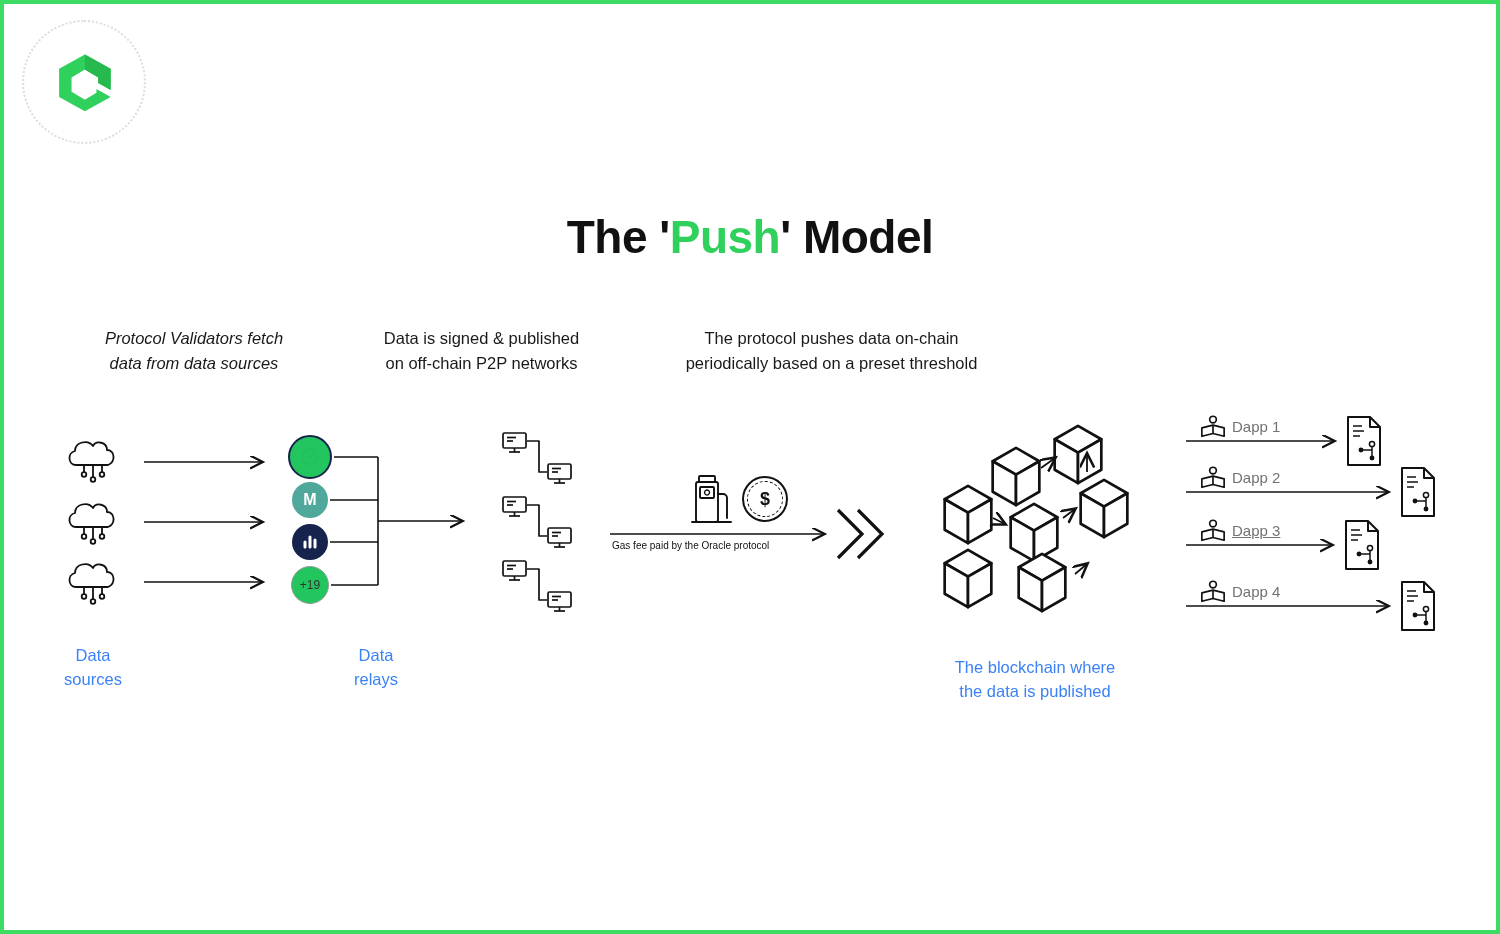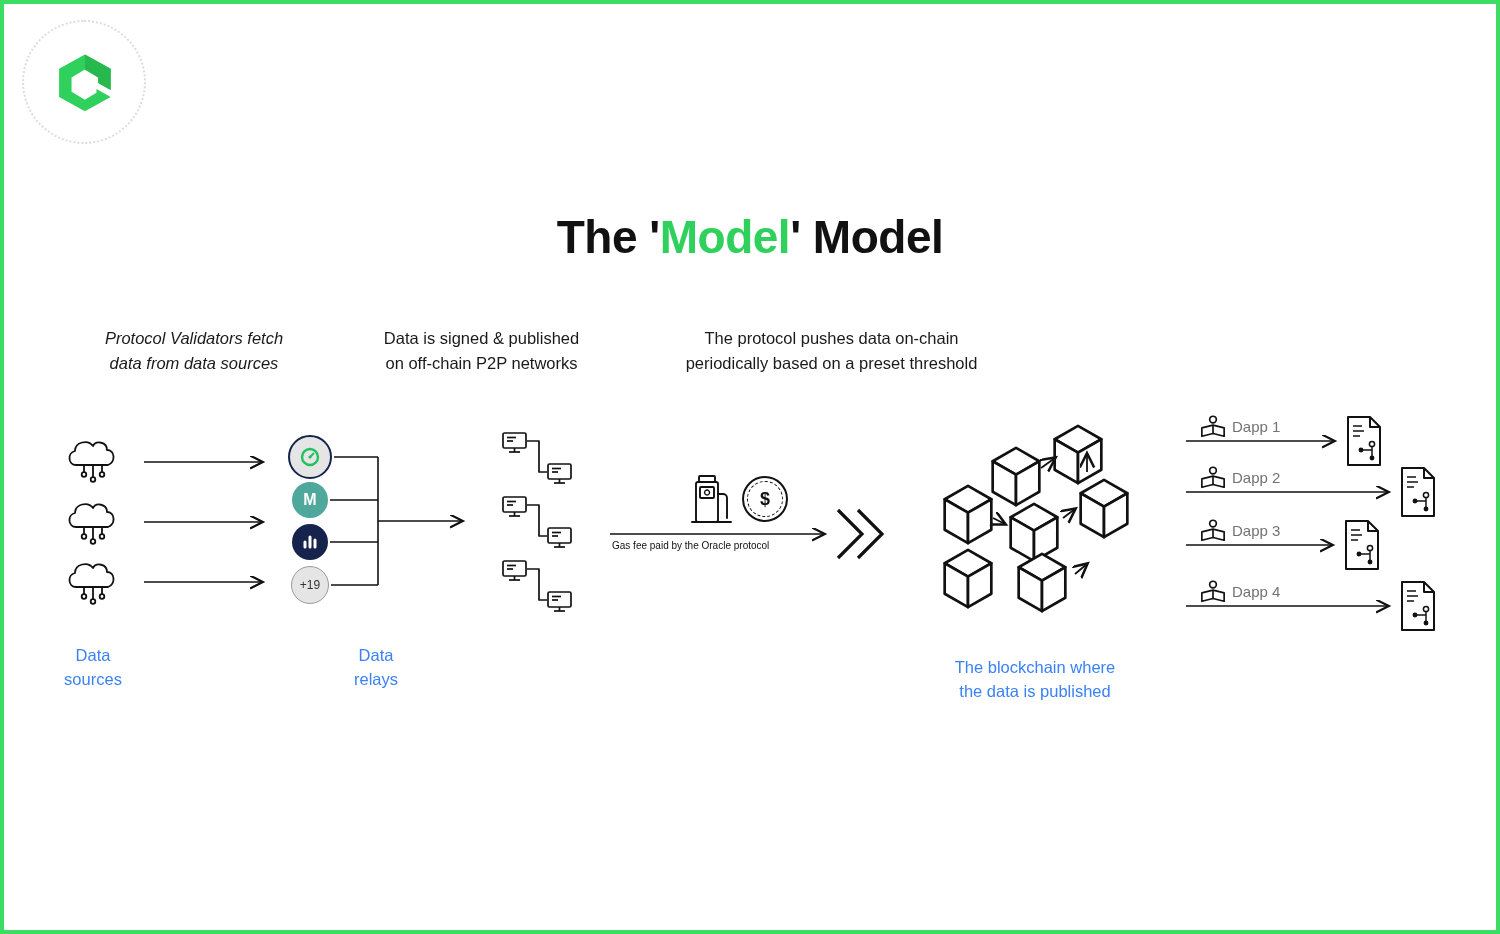--- a/index.html
+++ b/index.html
@@ -21,21 +21,21 @@
   .big-label{font-size:16.5px;line-height:1.45;text-align:center;white-space:pre-line;color:#3b82f6;}
   .h1{left:55px;top:322px;width:270px;font-style:italic;}
   .h2{left:340px;top:322px;width:275px;}
   .h3{left:645px;top:322px;width:365px;}
   .h4{left:1055px;top:322px;width:370px;}
   .lbl-sources{left:19px;top:640px;width:140px;}
   .lbl-relays{left:302px;top:640px;width:140px;}
   .lbl-chain{left:901px;top:640px;width:260px;margin-top:12px;}
   .gas-label{left:608px;top:536px;width:240px;text-align:left;font-size:10px;color:#111;}
   
-  .relay{border-radius:50%;display:flex;align-items:center;justify-content:center;background:#e5e5e5;box-sizing:border-box;}
+  .relay{border-radius:50%;display:flex;align-items:center;justify-content:center;background:#22c55e;box-sizing:border-box;}
   .relay1{left:284px;top:431px;width:44px;height:44px;border:2.5px solid #16234d;}
   .relay2{left:288px;top:478px;width:36px;height:36px;background:#4fa89b;color:#fff;
     font-weight:700;font-size:16px;border:none;}
   .relay3{left:288px;top:520px;width:36px;height:36px;background:#16234d;border:none;}
   .relay4{left:287px;top:562px;width:38px;height:38px;border:1.5px solid #9a9a9a;
     font-size:12px;color:#333;}
   
   .coin{left:738px;top:472px;width:46px;height:46px;border:2px solid #111;border-radius:50%;
     box-sizing:border-box;background:#fff;}
   .coin-inner{position:absolute;inset:3px;border:1.5px dashed #111;border-radius:50%;
@@ -50,21 +50,21 @@
 <div class="canvas">
 
   <div class="abs logo-ring">
     <svg width="64" height="64" viewBox="0 0 72 72">
       <path d="M37,5 L66,21 V45 L52,37 V31 L37,22 L22,31 V47 L37,56 L50,48 V44 L66,53 L37,69 L8,53 V21 Z" fill="#2fd15c" stroke="none"></path>
       <path d="M37,22 L52,31 V37 L66,45 V21 L37,5 Z" fill="#27b84e"></path>
     </svg>
   </div>
 
   <div class="abs title">
-    <span>The '</span><span class="hl">Model</span><span>' Model</span>
+    <span>The '</span><span class="hl">Push</span><span>' Model</span>
   </div>
 
   <div class="abs heading h1">Protocol Validators fetch
 data from data sources</div>
   <div class="abs heading h2">Data is signed &amp; published
 on off-chain P2P networks</div>
   <div class="abs heading h3">The protocol pushes data on-chain
 periodically based on a preset threshold</div>
 
   <svg class="abs" style="left:0;top:0;pointer-events:none;" width="1500" height="934">
@@ -284,21 +284,21 @@
   </svg>
   <div class="abs dapp-label" style="left:1228px;top:465px;">Dapp 2</div>
 
   <svg class="abs" style="left:1194px;top:514px;" width="30" height="26" viewBox="0 0 30 28">
     <g stroke="#111" stroke-width="1.8" fill="#fff" stroke-linejoin="round">
       <circle cx="15" cy="6" r="3.6" fill="none"></circle>
       <path d="M3,24 V15 L15,12 L27,15 V24 L15,21 Z"></path>
       <line x1="15" y1="12" x2="15" y2="21"></line>
     </g>
   </svg>
-  <div class="abs dapp-label" style="left:1228px;top:518px;">Dapp 3</div>
+  <div class="abs dapp-label" style="left:1228px;top:518px;text-decoration:underline;">Dapp 3</div>
 
   <svg class="abs" style="left:1194px;top:575px;" width="30" height="26" viewBox="0 0 30 28">
     <g stroke="#111" stroke-width="1.8" fill="#fff" stroke-linejoin="round">
       <circle cx="15" cy="6" r="3.6" fill="none"></circle>
       <path d="M3,24 V15 L15,12 L27,15 V24 L15,21 Z"></path>
       <line x1="15" y1="12" x2="15" y2="21"></line>
     </g>
   </svg>
   <div class="abs dapp-label" style="left:1228px;top:579px;">Dapp 4</div>
 

